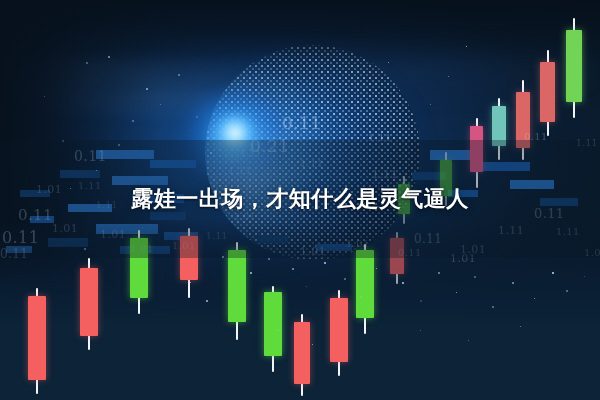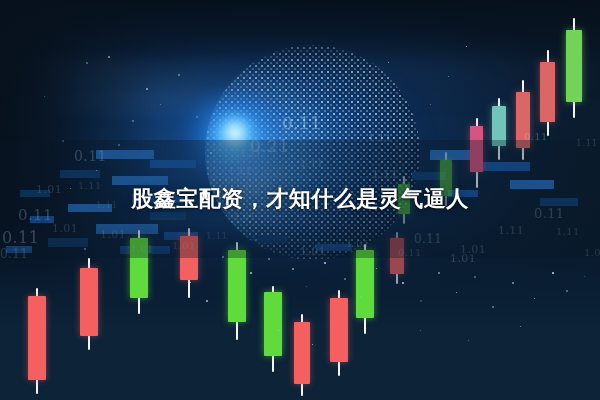--- a/index.html
+++ b/index.html
@@ -352,16 +352,16 @@
       <div class="num" style="left: 172px; top: 240px; font-size: 10px; opacity: 0.38;">1.01</div>
       <div class="num" style="left: 206px; top: 231px; font-size: 9px; opacity: 0.34;">1.11</div>
       <div class="num" style="left: 584px; top: 247px; font-size: 10px; opacity: 0.4;">1.01</div>
       <div class="num" style="left: 450px; top: 252px; font-size: 11px; opacity: 0.4;">1.01</div>
       <div class="num" style="left: 0px; top: 247px; font-size: 12px; opacity: 0.46;">0.11</div>
       <div class="num" style="left: 234px; top: 212px; font-size: 9px; opacity: 0.3;">1.01</div>
     </div>
 
   <div id="text-band"></div>
   <div id="title-block">
-    <div class="tline">股鑫宝配资，才知什么是灵气逼人</div>
+    <div class="tline">露娃一出场，才知什么是灵气逼人</div>
   </div>
 
 </div>
 
 </body></html>

